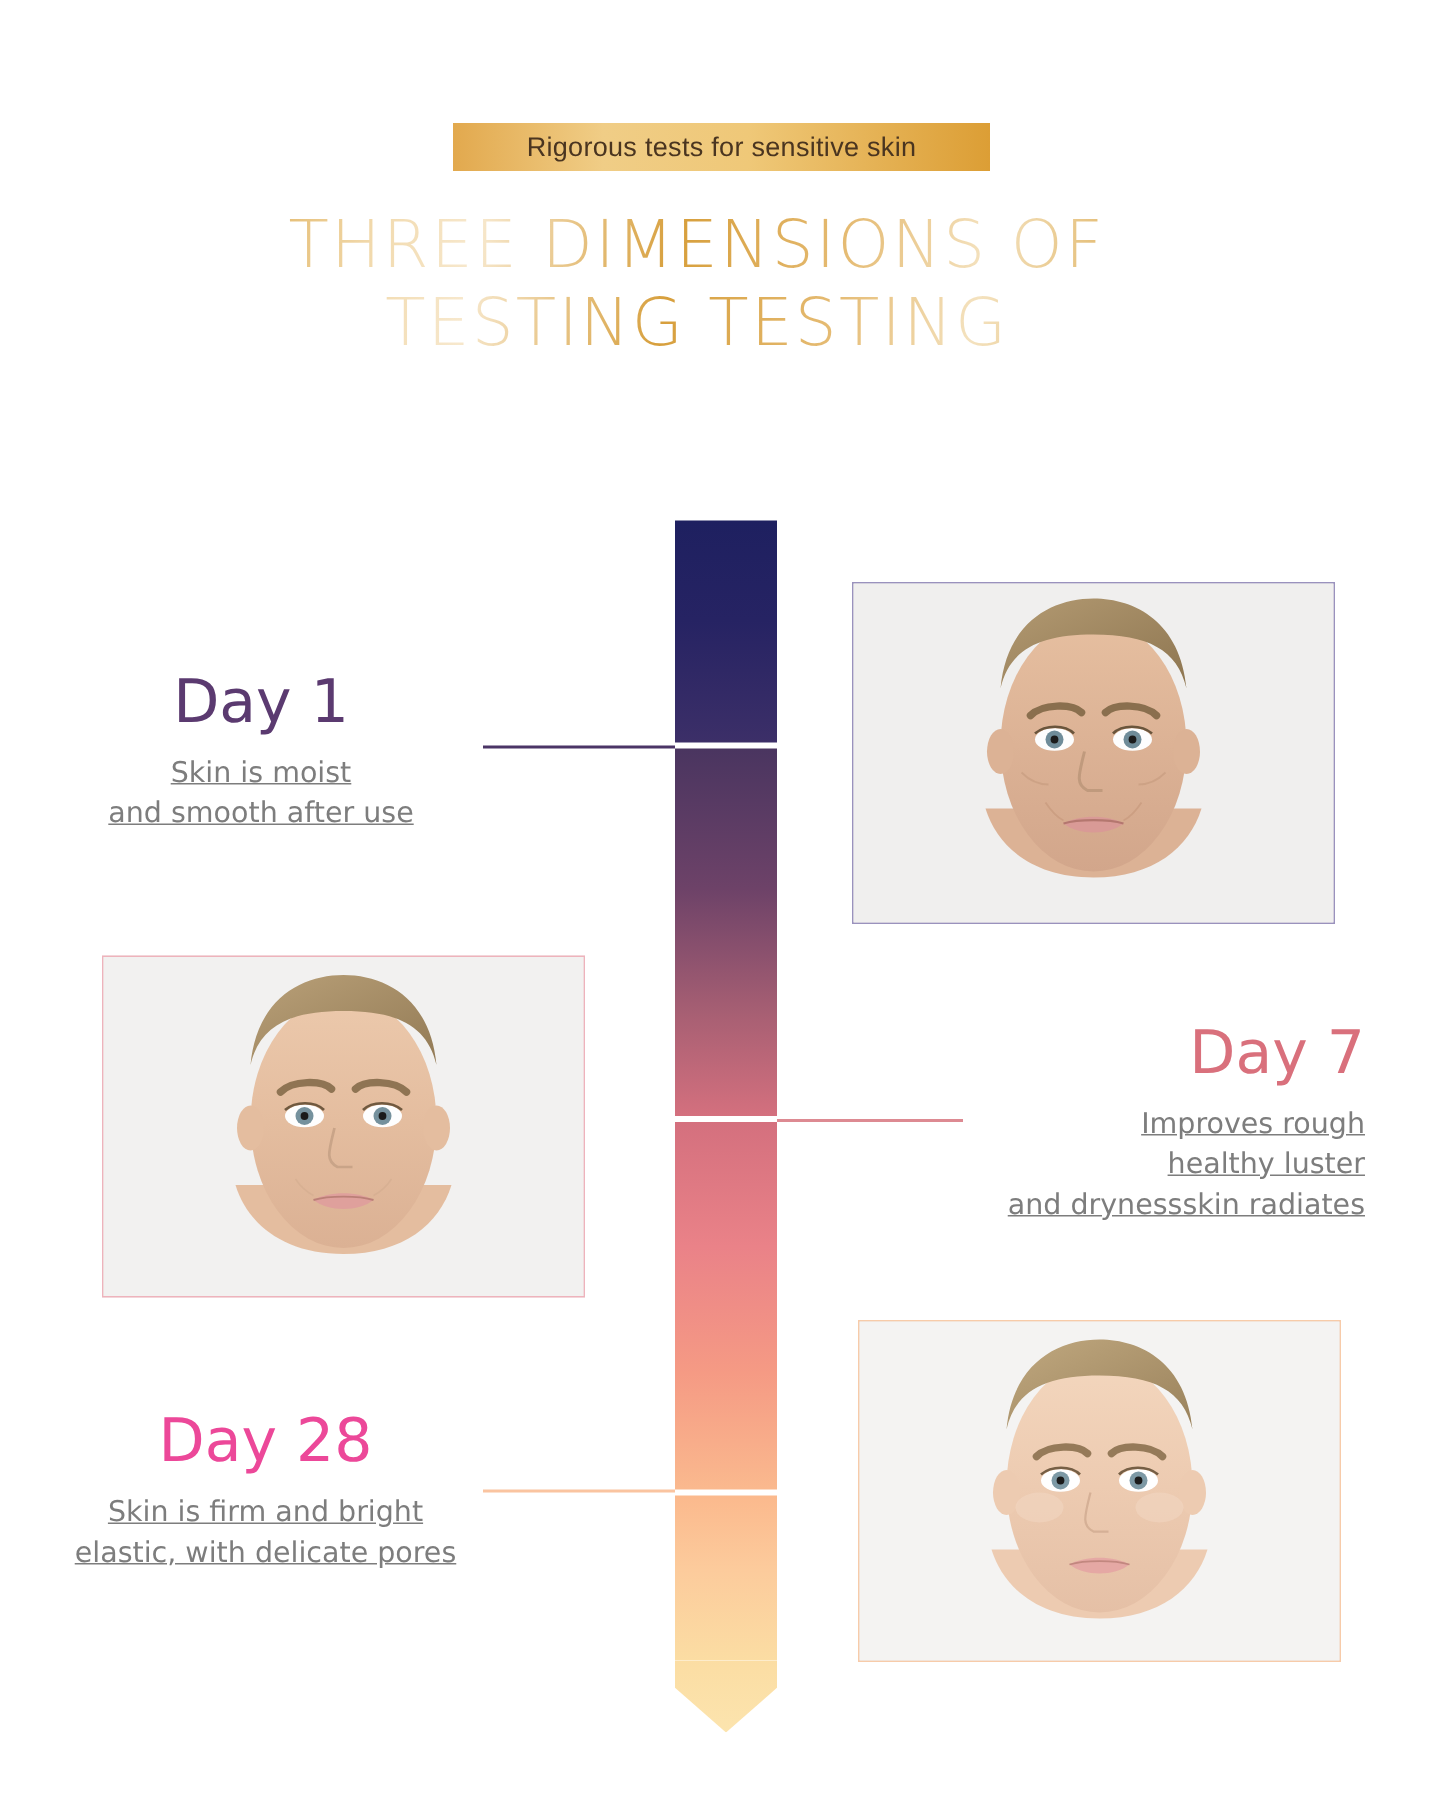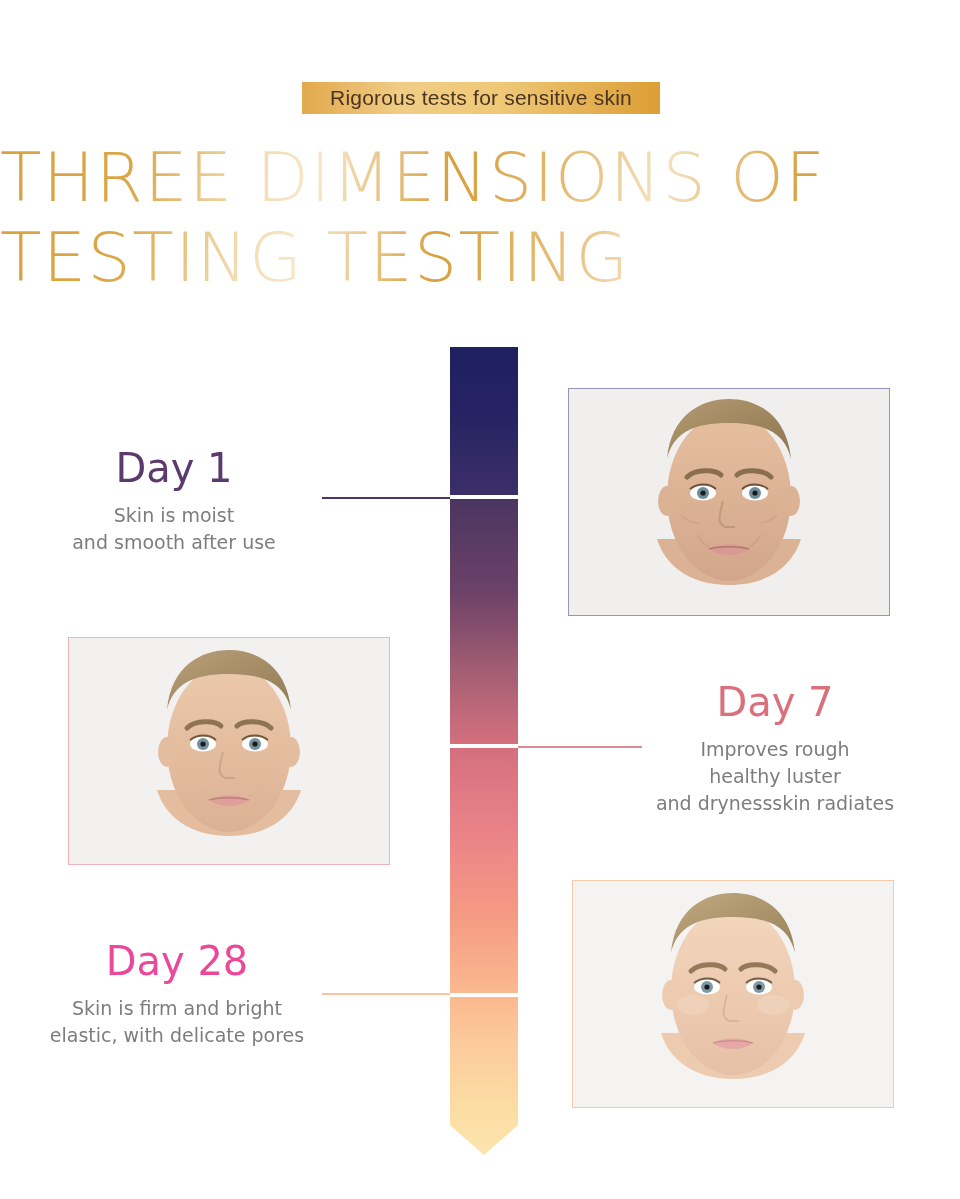--- a/index.html
+++ b/index.html
@@ -23,33 +23,34 @@
     background: linear-gradient(90deg,
                 #e2a94e 0%,
                 #f0cd86 28%,
                 #efc878 55%,
                 #dc9e35 100%);
     display: flex;
     align-items: center;
     justify-content: center;
   }
   .banner-text {
-    font-size: 21px;
+    font-size: 18px;
     color: #4a3520;
     letter-spacing: 0.2px;
     white-space: nowrap;
   }
 
   
   .title {
     position: absolute;
     left: 0;
     top: 138px;
     width: 929px;
-    font-size: 68px;
+    text-align: center;
+    font-size: 44px;
     font-weight: 300;
     line-height: 1.18;
     letter-spacing: 1.5px;
     font-family: "DejaVu Sans", sans-serif;
     background: linear-gradient(100deg,
                 #d9a23f 0%,
                 #dba645 14%,
                 #f2dbb0 27%,
                 #f7e8cd 34%,
                 #d79f3c 48%,
@@ -139,27 +140,28 @@
     font-weight: 400;
     line-height: 1;
     font-family: "DejaVu Sans", sans-serif;
   }
   .day-desc {
     font-size: 19px;
     color: #7d7d7d;
     line-height: 1.42;
     margin-top: 14px;
     font-family: "DejaVu Sans", sans-serif;
+    text-decoration: underline;
   }
   .day-desc span { display: block; }
 
   .block-day1 { left: 39px; top: 448px; width: 270px; text-align: center; }
   .block-day1 .day-label { color: #5b3a70; }
 
-  .block-day7 { left: 640px; top: 682px; width: 270px; text-align: center; }
+  .block-day7 { left: 640px; top: 682px; width: 270px; text-align: right; }
   .block-day7 .day-label { color: #d9707c; }
 
   .block-day28 { left: 32px; top: 941px; width: 290px; text-align: center; }
   .block-day28 .day-label { color: #ec4899; }
 
   
   .photo {
     position: absolute;
     background: #f1f0ef;
     overflow: hidden;

